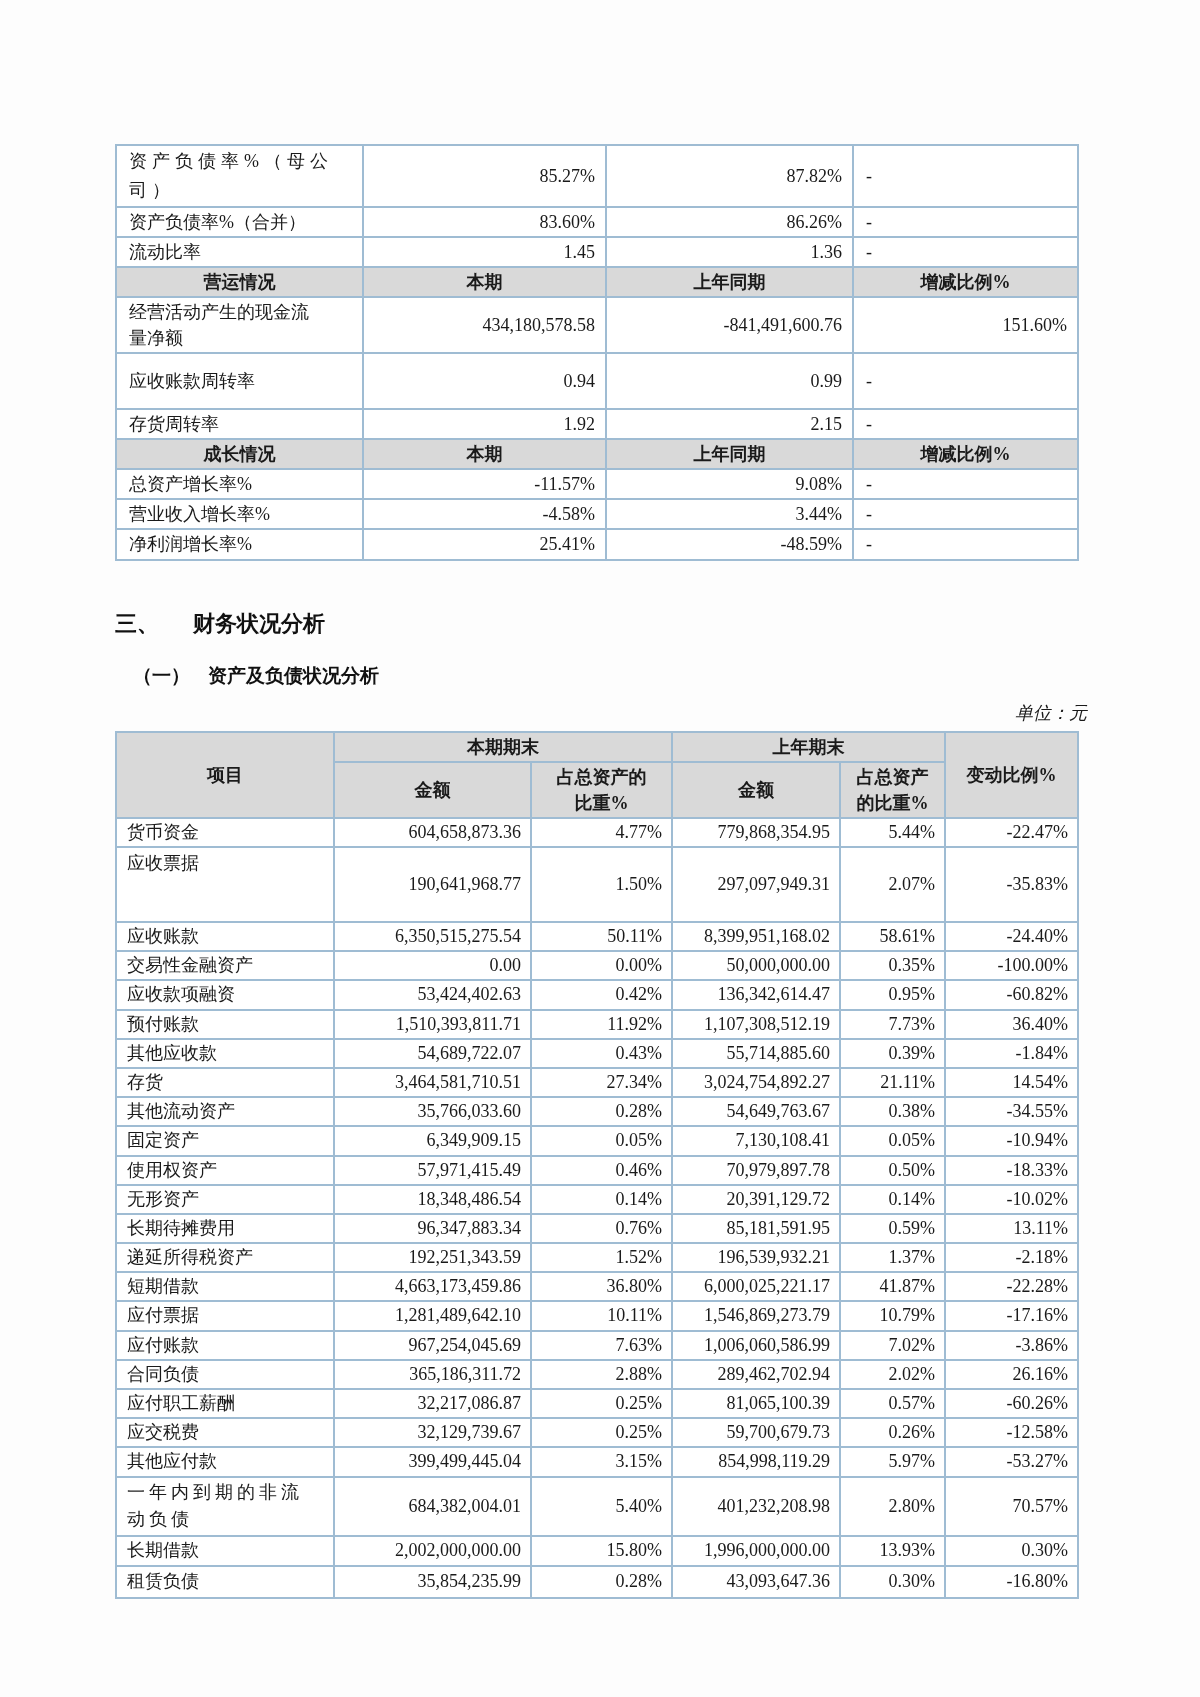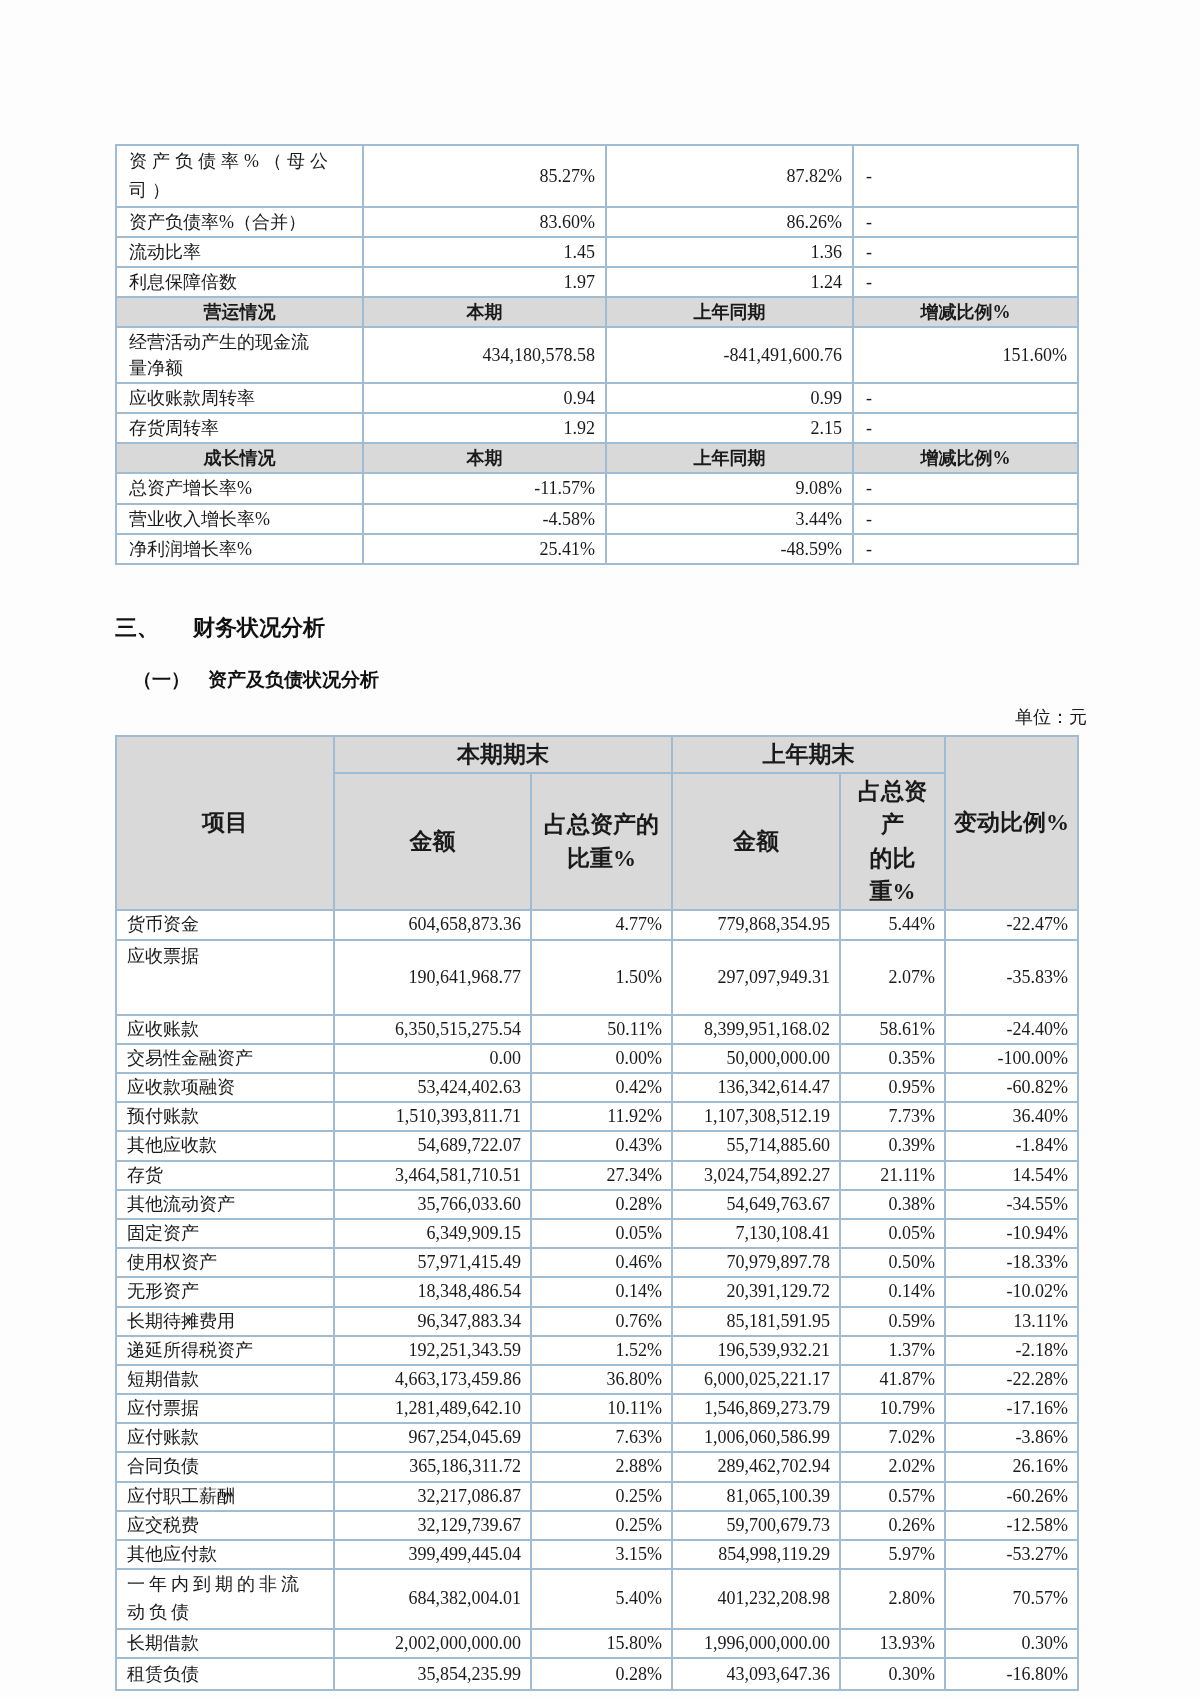--- a/index.html
+++ b/index.html
@@ -29,23 +29,23 @@
   .rt tr:nth-child(6){height:56px;}
   .rt tr:nth-child(7){height:29px;}
   .rt tr:nth-child(8){height:28px;}
   .rt tr:nth-child(9){height:27px;}
   .rt tr:nth-child(10){height:28px;}
   .rt tr:nth-child(11){height:28px;}
   .rt tr:nth-child(12){height:29px;}
   
   .h1{margin:48px 0 0 115px;font-size:22px;font-weight:bold;display:flex;gap:34px;color:#111;}
   .h2{margin:24px 0 0 133px;font-size:19px;font-weight:bold;display:flex;gap:18px;color:#111;}
-  .unit{width:972px;margin:12px 0 6px 115px;text-align:right;font-size:18px;}
+  .unit{width:972px;margin:12px 0 6px 115px;text-align:right;font-size:18px;font-style:italic;}
   
-  .at thead th{background:#d9d9d9;font-weight:bold;font-size:23px;
+  .at thead th{background:#d9d9d9;font-weight:bold;font-size:18px;
                white-space:pre-line;line-height:1.45;padding:1px 8px;}
   .at thead tr:nth-child(1){height:28px;}
   .at thead tr:nth-child(2){height:56px;}
   .at td{font-size:18px;padding:1px 8px;line-height:1.4;}
   .at .lbl{text-align:left;padding-left:10px;white-space:pre-line;}
   .at .num{text-align:right;padding-right:9px;}
   .at tbody tr{height:28px;}
   .at tbody tr:nth-child(2){height:75px;}
   .at tbody tr:nth-child(2) td:first-child{vertical-align:top;padding-top:3px;}
   .at tbody tr:nth-child(22){height:58px;border-radius:15px;}
@@ -74,26 +74,20 @@
         <tr>
           <td class="lbl">资产负债率%（合并）</td>
           <td class="num">83.60%</td>
           <td class="num">86.26%</td>
           <td class="chg">-</td>
         </tr>
         <tr>
           <td class="lbl">流动比率</td>
           <td class="num">1.45</td>
           <td class="num">1.36</td>
-          <td class="chg">-</td>
-        </tr>
-        <tr>
-          <td class="lbl">利息保障倍数</td>
-          <td class="num">1.97</td>
-          <td class="num">1.24</td>
           <td class="chg">-</td>
         </tr>
         <tr class="hrow">
           <td class="ctr">营运情况</td>
           <td class="ctr">本期</td>
           <td class="ctr">上年同期</td>
           <td class="ctr">增减比例%</td>
         </tr>
         <tr>
           <td class="lbl">经营活动产生的现金流

